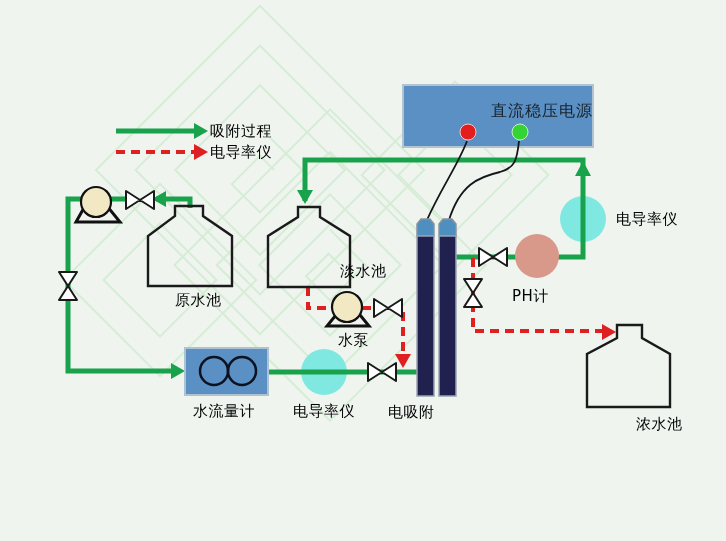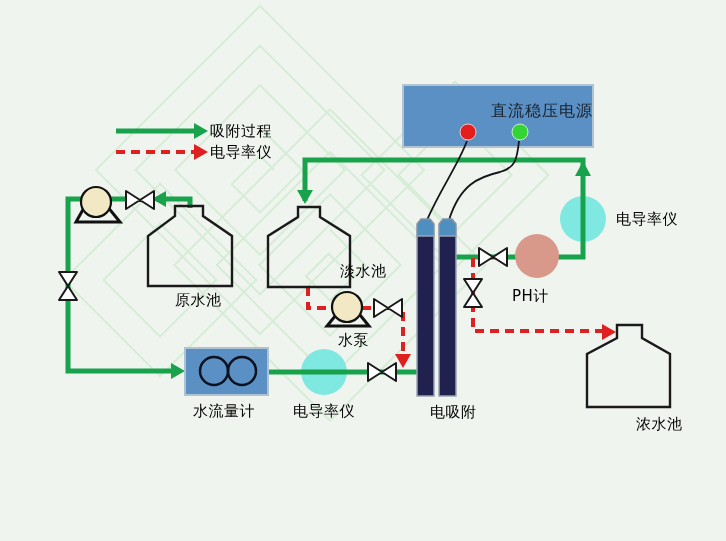--- a/index.html
+++ b/index.html
@@ -136,18 +136,18 @@
     <div class="lbl" style="left:210px;top:122px">吸附过程</div>
     <div class="lbl" style="left:210px;top:143px">电导率仪</div>
 
     <div class="lbl lbl-power">直流稳压电源</div>
 
     <div class="lbl" style="left:175px;top:291px">原水池</div>
     <div class="lbl" style="left:340px;top:262px">淡水池</div>
     <div class="lbl" style="left:338px;top:331px">水泵</div>
     <div class="lbl" style="left:193px;top:402px">水流量计</div>
     <div class="lbl" style="left:293px;top:402px">电导率仪</div>
-    <div class="lbl" style="left:430px;top:403px">电吸附</div>
+    <div class="lbl" style="left:388px;top:403px">电吸附</div>
     <div class="lbl" style="left:512px;top:287px">PH计</div>
     <div class="lbl" style="left:616px;top:210px">电导率仪</div>
     <div class="lbl" style="left:636px;top:415px">浓水池</div>
   </div>
 </div>
 
 </body></html>

